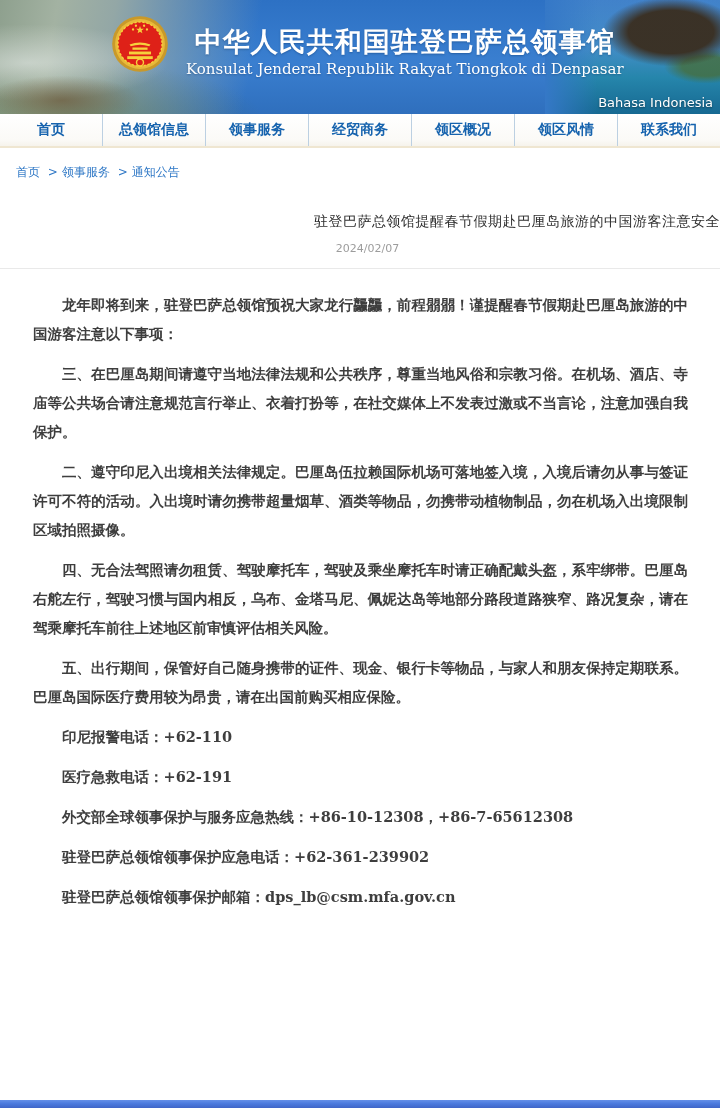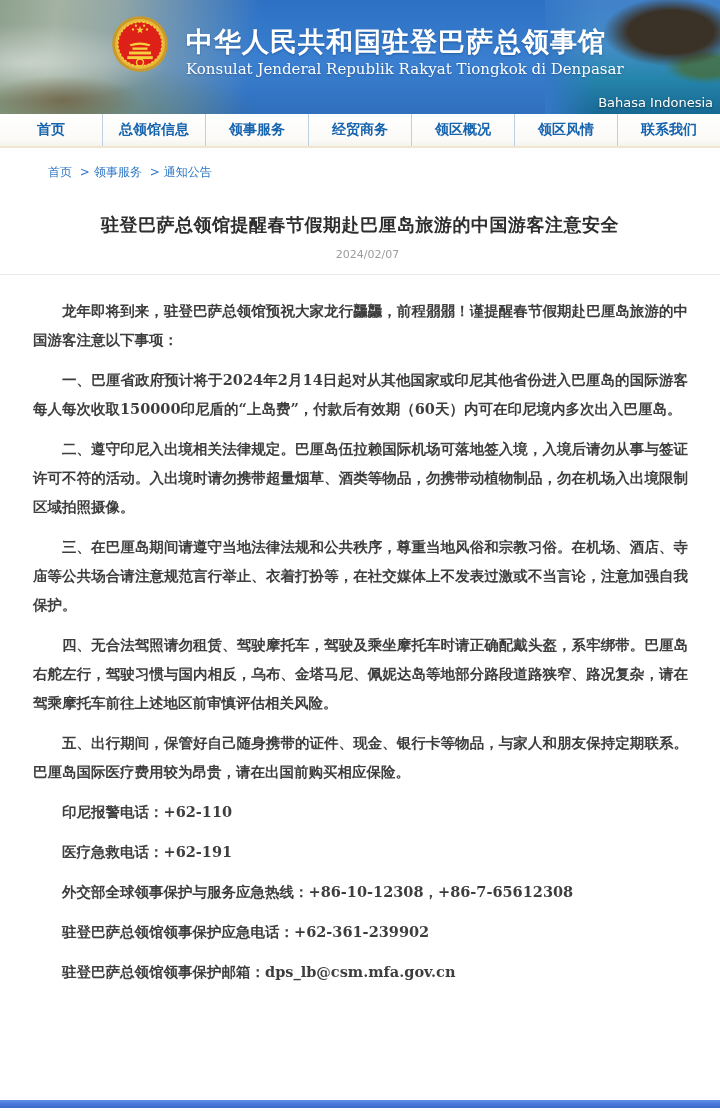--- a/index.html
+++ b/index.html
@@ -21,43 +21,43 @@
       background:
         linear-gradient(90deg, rgba(53,120,199,1) 0%, rgba(53,120,199,0) 30%),
         radial-gradient(ellipse 95px 48px at 72% 28%, rgba(58,45,30,.95) 0 45%, transparent 72%),
         radial-gradient(ellipse 60px 25px at 92% 58%, rgba(70,110,60,.8) 0 40%, transparent 70%),
         linear-gradient(180deg, rgba(125,180,220,.25) 0%, rgba(80,160,190,.45) 42%, rgba(36,135,168,.9) 68%, rgba(22,105,145,.98) 100%);
   }
   .emblem { position:absolute; left:111px; top:13px; width:58px; height:62px; }
   .banner-titles { position:absolute; left:186px; top:24px; color:#fff;
                    font-family:"DejaVu Serif","Liberation Serif",serif; }
   .banner-title-zh { font-size:27px; font-weight:bold; letter-spacing:1px;
-                     text-shadow:0 1px 2px rgba(0,40,90,.35); white-space:nowrap; }
+                     text-shadow:0 1px 2px rgba(0,40,90,.35); white-space:nowrap;text-align:center; }
   .banner-title-id { font-size:15px; text-shadow:0 1px 2px rgba(0,40,90,.35);
                      white-space:nowrap; }
   .lang-link { position:absolute; right:7px; bottom:4px; color:#fff; font-size:13px;
                text-shadow:0 1px 2px rgba(0,0,0,.45); cursor:pointer;text-align:center; }
 
   
   .nav { display:flex; width:720px; height:34px;
          background:linear-gradient(180deg,#ffffff 0%,#fbfaf7 80%,#f6f3ec 100%);
          border-bottom:2px solid #efe6d1; }
   .nav-item { flex:1 1 0; display:flex; align-items:center; justify-content:center;
               font-size:14px; font-weight:bold; color:#1663ae; cursor:pointer;
               border-left:1px solid #bcd0e2; }
   .nav-item:first-child { border-left:none; }
 
   
-  .breadcrumb { padding:16px 12px 0 8px; font-size:12px; color:#2f78c6;margin-left:32px; }
+  .breadcrumb { padding:16px 12px 0 8px; font-size:12px; color:#2f78c6; }
   .crumb { color:#2f78c6; cursor:pointer; text-decoration:none; }
   .crumb-sep { color:#2f78c6; margin:0 4px; }
 
   
   .article { margin-top:32px; }
-  .article-title { text-align:center; font-size:18px; font-weight:bold; color:#2e2e2e;
+  .article-title { text-align:right; font-size:14px; font-weight:normal; color:#2e2e2e;
                    letter-spacing:.5px; }
   .article-date { text-align:center; font-size:11px; color:#9c9c9c; margin-top:11px;margin-left:15px; }
   .title-divider { width:720px; border-bottom:1px solid #e9e9e9; margin-top:13px; }
   .article-body { margin:21px 32px 0 33px; }
   .article-body p { font-family:"DejaVu Serif","Liberation Serif",serif;
                     font-size:14.5px; color:#3e3e3e; line-height:29px;
                     text-indent:2em; text-align:justify; margin-bottom:11px;font-weight:bold; }
 
   
   .footer-bar { position:absolute; left:0; bottom:3px; width:720px; height:8px;
@@ -120,25 +120,24 @@
 </div>
 
 <div class="article">
   <div class="article-title">驻登巴萨总领馆提醒春节假期赴巴厘岛旅游的中国游客注意安全</div>
   <div class="article-date">2024/02/07</div>
   <div class="title-divider"></div>
 
   <div class="article-body">
   <p>龙年即将到来，驻登巴萨总领馆预祝大家龙行龘龘，前程朤朤！谨提醒春节假期赴巴厘岛旅游的中国游客注意以下事项：</p>
 
-  <p>一、巴厘省政府预计将于2024年2月14日起对从其他国家或印尼其他省份进入巴厘岛的国际游客每人每次收取150000印尼盾的“上岛费”，付款后有效期（60天）内可在印尼境内多次出入巴厘岛。</p>
+
+  <p>三、在巴厘岛期间请遵守当地法律法规和公共秩序，尊重当地风俗和宗教习俗。在机场、酒店、寺庙等公共场合请注意规范言行举止、衣着打扮等，在社交媒体上不发表过激或不当言论，注意加强自我保护。</p>
 
   <p>二、遵守印尼入出境相关法律规定。巴厘岛伍拉赖国际机场可落地签入境，入境后请勿从事与签证许可不符的活动。入出境时请勿携带超量烟草、酒类等物品，勿携带动植物制品，勿在机场入出境限制区域拍照摄像。</p>
-
-  <p>三、在巴厘岛期间请遵守当地法律法规和公共秩序，尊重当地风俗和宗教习俗。在机场、酒店、寺庙等公共场合请注意规范言行举止、衣着打扮等，在社交媒体上不发表过激或不当言论，注意加强自我保护。</p>
 
   <p>四、无合法驾照请勿租赁、驾驶摩托车，驾驶及乘坐摩托车时请正确配戴头盔，系牢绑带。巴厘岛右舵左行，驾驶习惯与国内相反，乌布、金塔马尼、佩妮达岛等地部分路段道路狭窄、路况复杂，请在驾乘摩托车前往上述地区前审慎评估相关风险。</p>
 
   <p>五、出行期间，保管好自己随身携带的证件、现金、银行卡等物品，与家人和朋友保持定期联系。巴厘岛国际医疗费用较为昂贵，请在出国前购买相应保险。</p>
 
   <p>印尼报警电话：+62-110</p>
 
   <p>医疗急救电话：+62-191</p>
 
 

